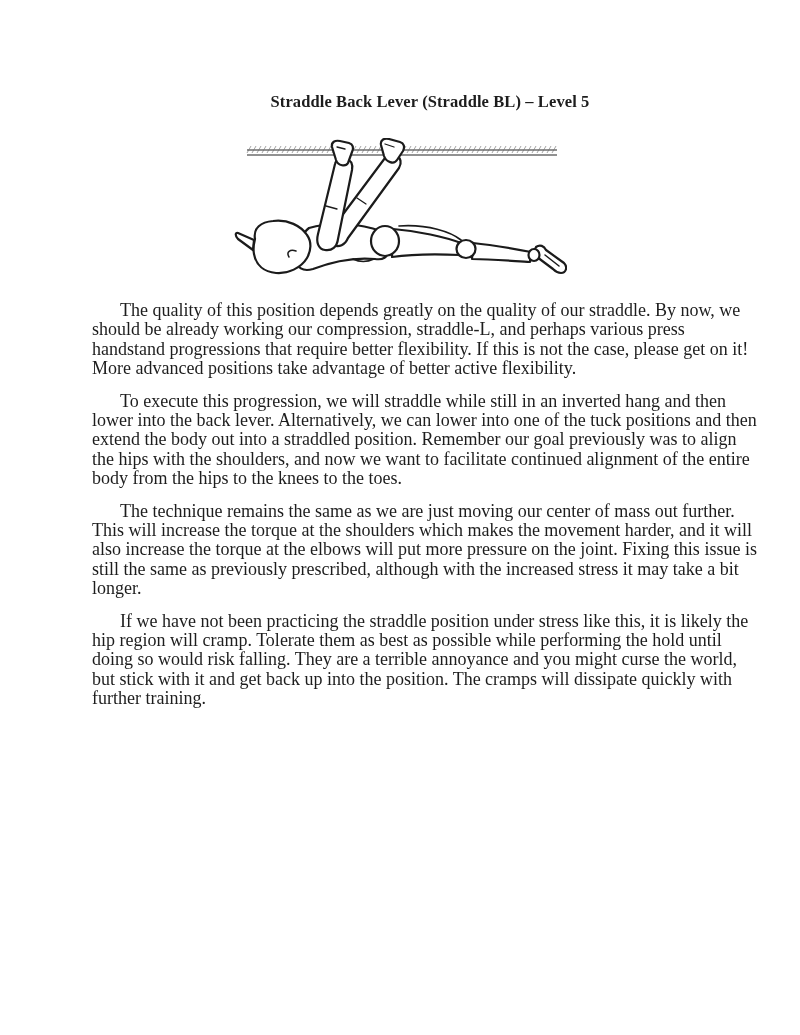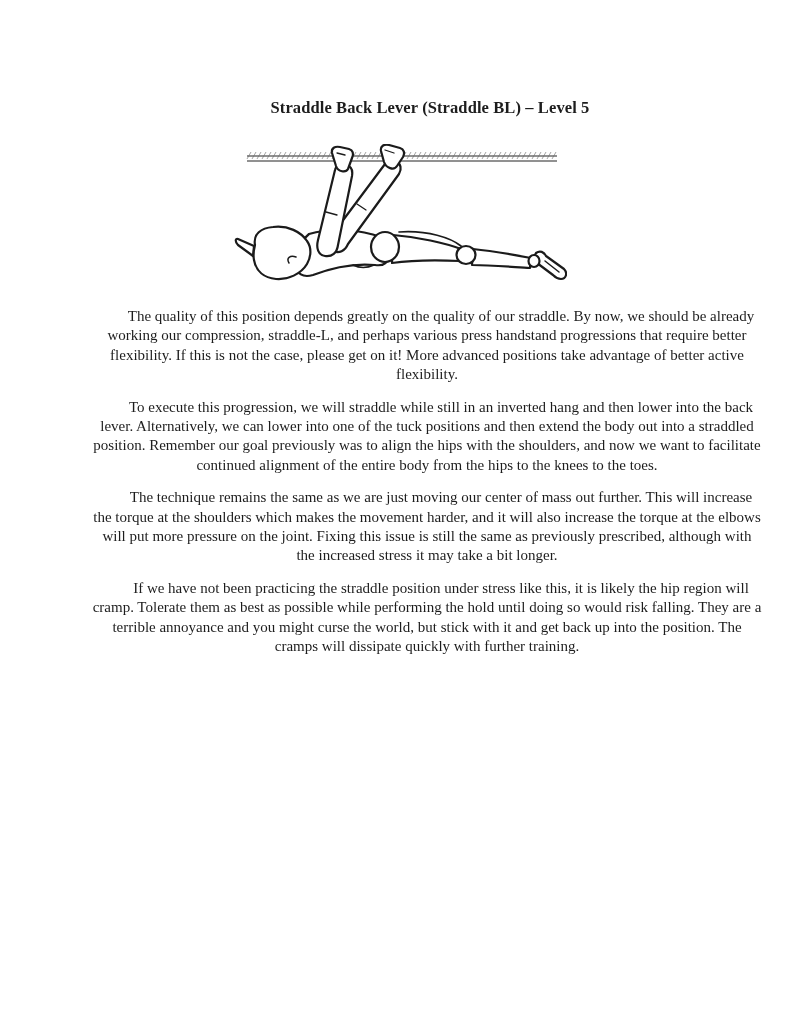--- a/index.html
+++ b/index.html
@@ -3,36 +3,36 @@
 <meta charset="utf-8">
 <style>
   html,body{margin:0;padding:0;}
   body{
     width:800px;height:1035px;background:#ffffff;
     font-family:"Liberation Serif", serif;color:#1d1d1d;
     overflow:hidden;
   }
   .page{position:relative;width:800px;height:1035px;background:#ffffff;}
   .doc-title{
-    margin:8px;padding:90px 0 0 60px;
+    margin:2px;padding:90px 0 0 60px;
     text-align:center;
     font-size:16.5px;font-weight:bold;line-height:20px;
     letter-spacing:.1px;
   }
   .figure-wrap{
     margin:26px 0 0 233px;
     width:334px;height:150px;
   }
   .figure-wrap svg{display:block;width:334px;height:150px;}
   .content{padding:13px 38px 0 92px;}
   .content p{
     margin:0 0 13.5px 0;
-    font-size:15px;line-height:19.3px;
+    font-size:18px;line-height:19.3px;
     text-indent:28px;
-    text-align:center;
+    text-align:left;
   }
 </style>
 </head>
 <body>
 
 <div class="page">
 
   <h1 class="doc-title">Straddle Back Lever (Straddle BL) – Level 5</h1>
 
   <div class="figure-wrap">

